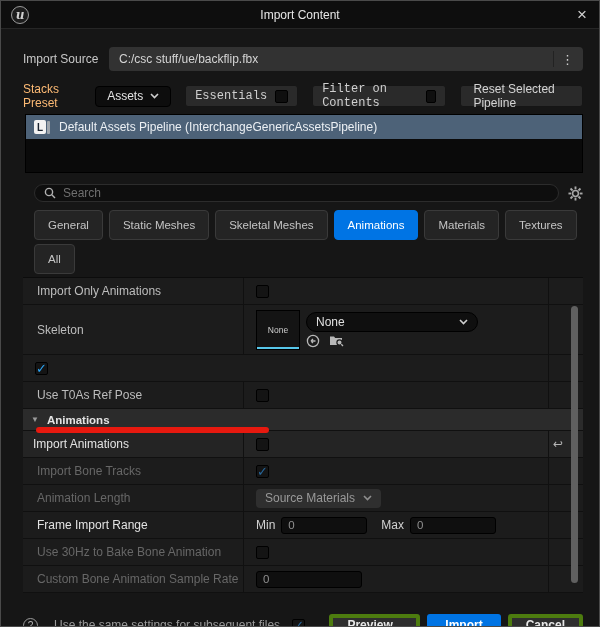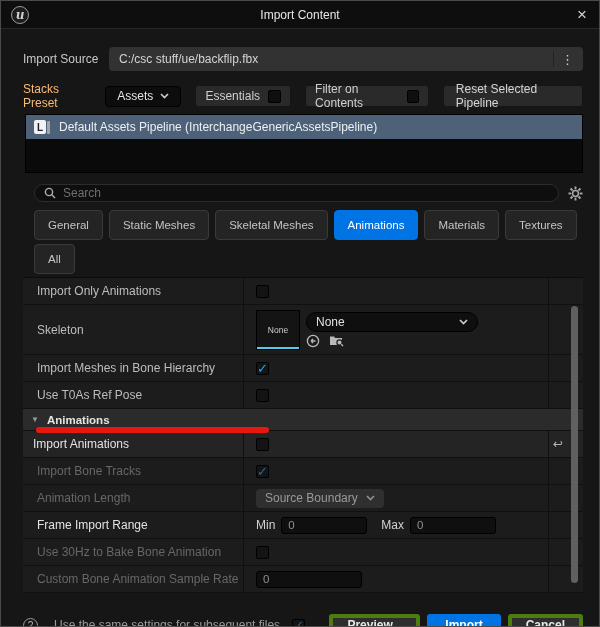--- a/index.html
+++ b/index.html
@@ -34,21 +34,21 @@
   .kebab { color:#cfcfcf; font-size:13px; padding:0 3px; cursor:pointer; }
   
   .stacks-row { margin:13px 16px 0 22px; display:flex; align-items:center; height:22px; gap:14px; }
   .stacks-label { color:#fdba74; margin-right:2px; }
   .mini-dd {
     background:#0d0d0d; border:1px solid #000; border-radius:4px; height:21px;
     display:flex; align-items:center; gap:7px; padding:0 11px; color:#e2e2e2; cursor:pointer;
   }
   .chk-btn {
     background:#2a2a2a; border:1px solid #151515; border-radius:3px; height:22px;
-    display:flex; align-items:center; gap:8px; padding:0 9px; color:#cfcfcf; cursor:pointer;
+    display:flex; align-items:center; gap:8px; padding:0 9px; color:#cfcfcf; cursor:pointer;font-family:Liberation Mono, monospace;
   }
   .sq-check { width:13px; height:13px; background:#0f0f0f; border:1px solid #000; border-radius:2px; position:relative; }
   .btn {
     background:#2a2a2a; border:1px solid #151515; border-radius:3px; height:22px;
     display:flex; align-items:center; padding:0 12px; color:#d4d4d4; cursor:pointer;
   }
   .push-right { margin-left:auto; }
   
   .pipe-panel { margin:7px 16px 0 24px; height:59px; background:#0a0a0a; border:1px solid #000; }
   .pipe-row {
@@ -254,21 +254,20 @@
             <line x1="12.3" y1="10.3" x2="14" y2="12" stroke="#b8b8b8" stroke-width="1.3"></line>
           </svg>
         </div>
       </div>
     </div>
     <div class="rst"></div>
       <div class="scol"></div>
   </div>
 
   <div class="prow">
-    <div class="lbl">Import Meshes in Bone Hierarchy</div>
     <div class="val">
         <span class="cbx checked"></span>
       </div>
     <div class="rst"></div>
       <div class="scol"></div>
   </div>
 
   <div class="prow">
     <div class="lbl">Use T0As Ref Pose</div>
     <div class="val">
@@ -298,21 +297,21 @@
         <span class="cbx checked mutedcheck"></span>
       </div>
     <div class="rst"></div>
       <div class="scol"></div>
   </div>
 
   <div class="prow dim">
     <div class="lbl">Animation Length</div>
     <div class="val">
       <div class="dd-gray">
-        <span>Source Boundary</span>
+        <span>Source Materials</span>
         <svg width="9" height="6" viewBox="0 0 9 6">
             <polyline points="1,1 4.5,4.5 8,1" fill="none" stroke="#8f8f8f" stroke-width="1.6"></polyline>
           </svg>
       </div>
     </div>
     <div class="rst"></div>
       <div class="scol"></div>
   </div>
 
   <div class="prow">

